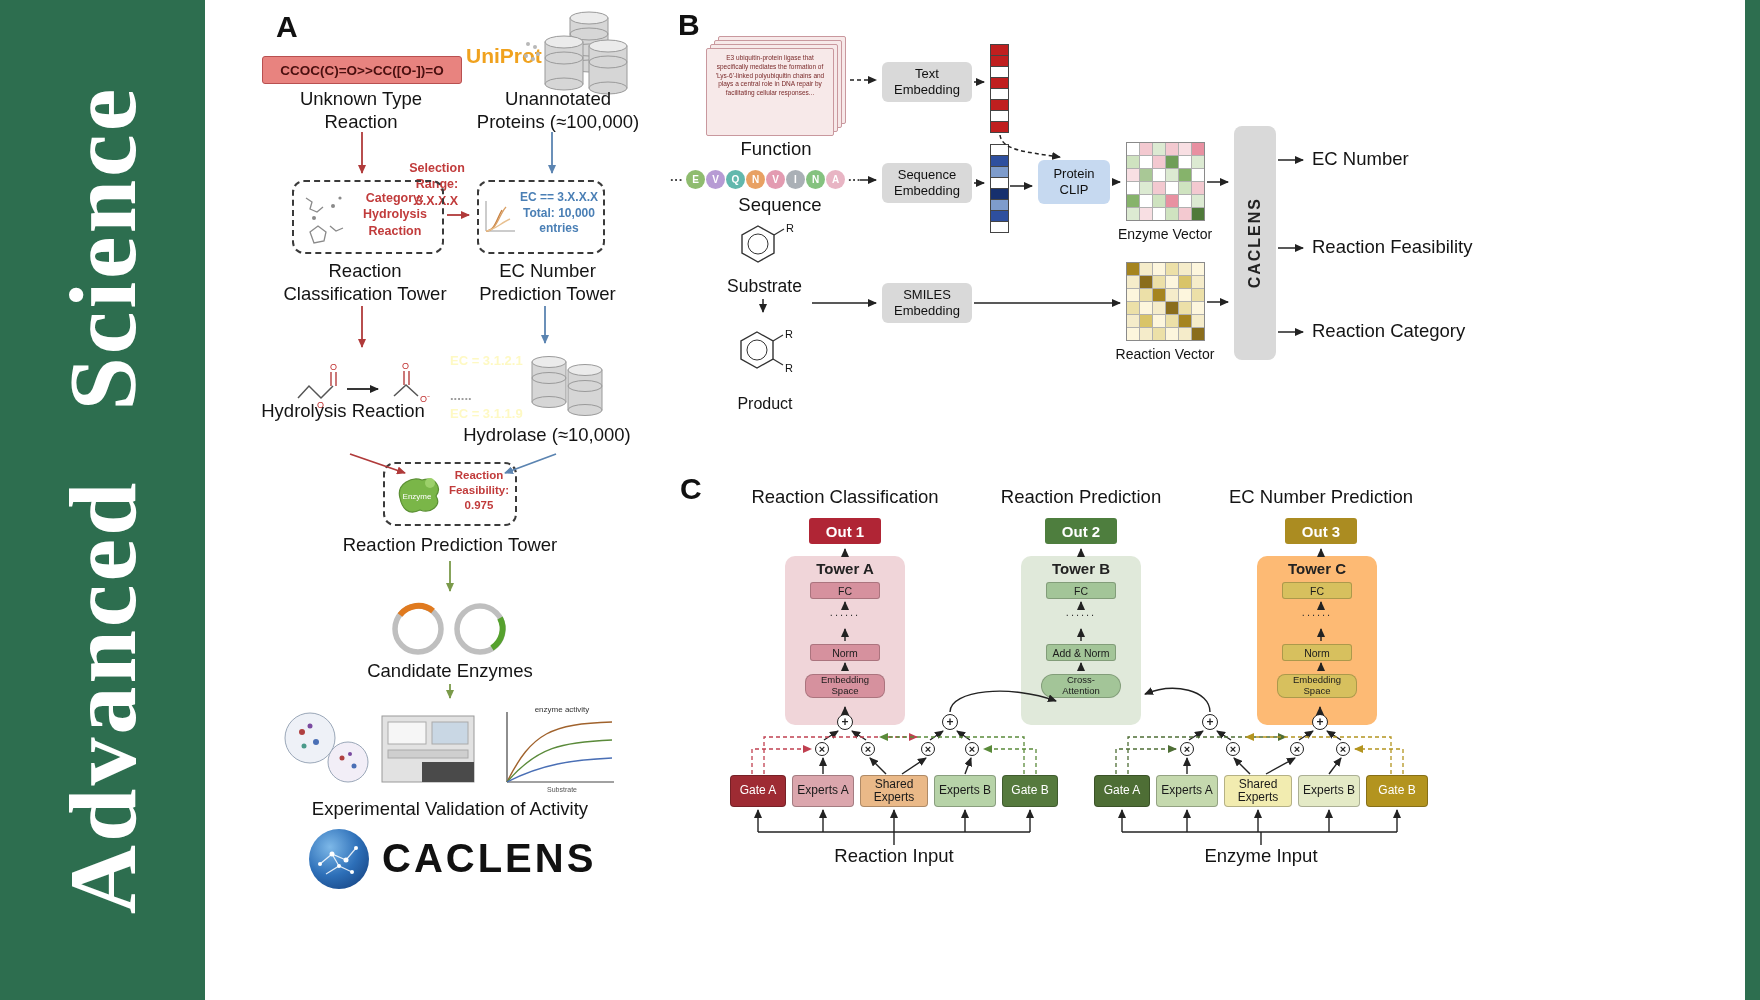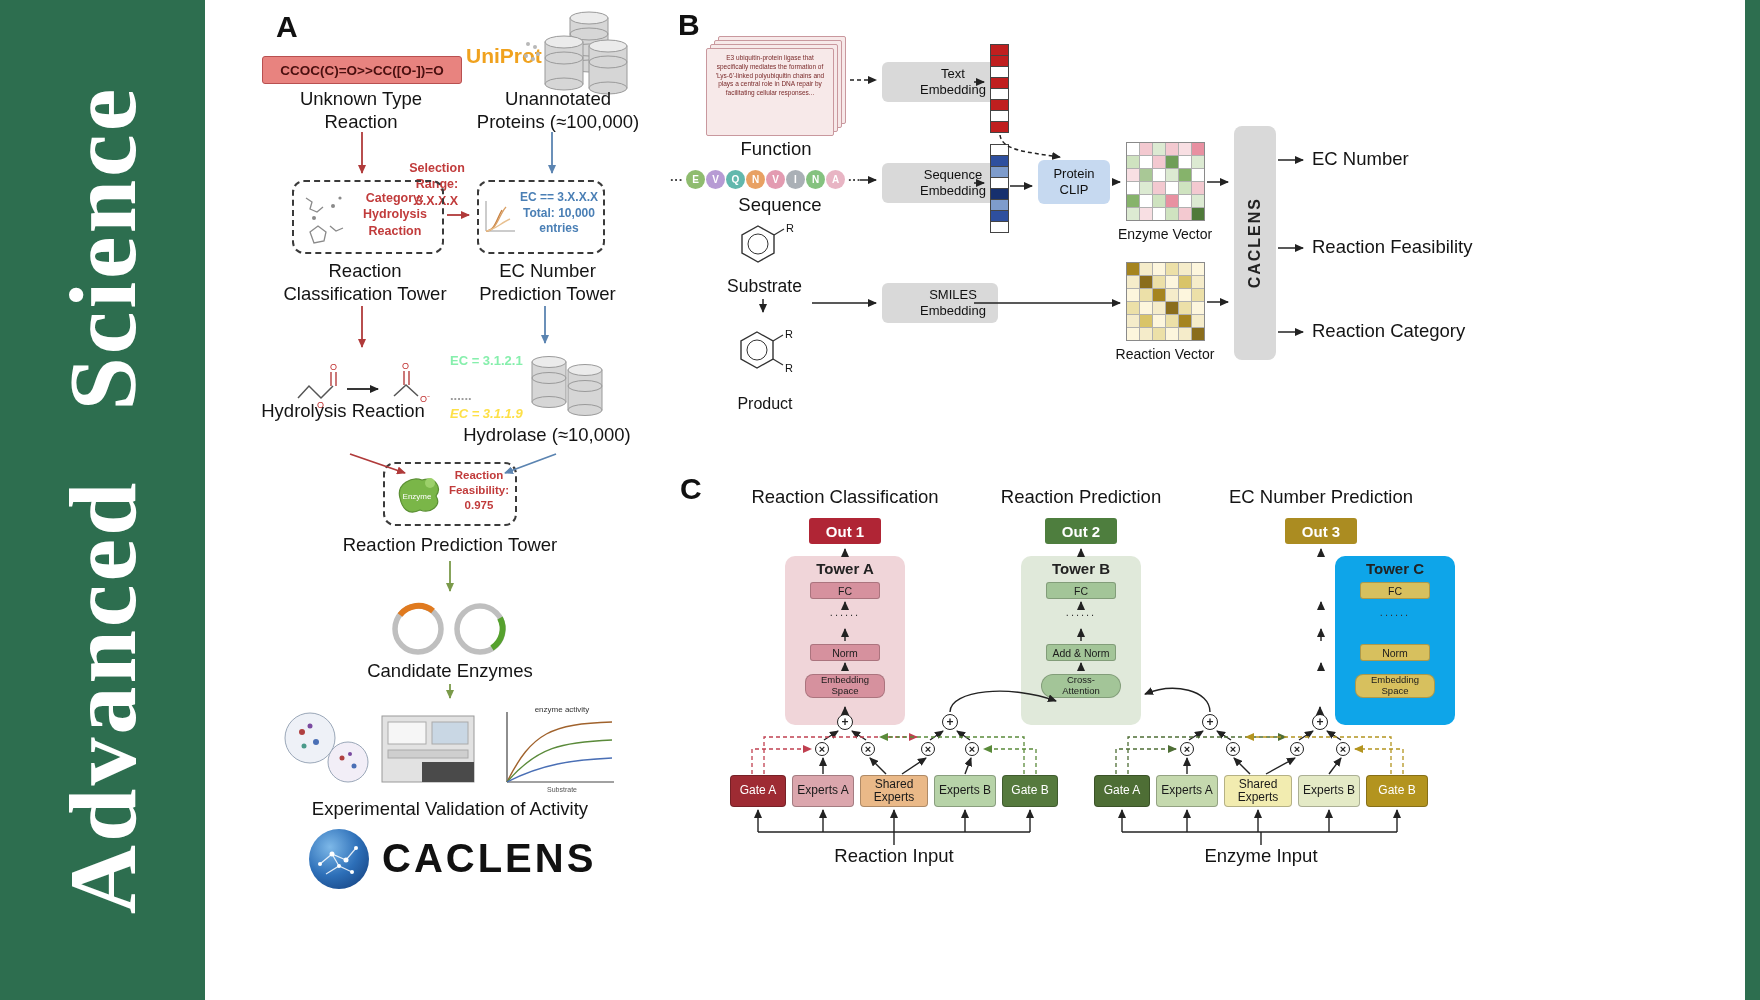--- a/index.html
+++ b/index.html
@@ -7,21 +7,21 @@
         font-family:"Liberation Sans",sans-serif;}
   .abs{position:absolute;}
   .c{text-align:center;}
   .pre{white-space:pre-line;}
   .lbl{font-size:18.5px;color:#141414;line-height:1.22;}
   .big-letter{font-size:30px;font-weight:700;color:#111;}
   .small-red{color:#c13b3b;font-weight:700;font-size:12.5px;line-height:1.3;}
   .small-blue{color:#4a7fb5;font-weight:700;font-size:12px;line-height:1.3;}
   .dashed{border:2px dashed #3a3a3a;border-radius:12px;box-sizing:border-box;}
   .embed{background:#d9d9d9;border-radius:6px;display:flex;align-items:center;justify-content:center;
-         font-size:13px;line-height:1.25;color:#111;text-align:center;white-space:pre-line;padding-left:26px;}
+         font-size:13px;line-height:1.25;color:#111;text-align:center;white-space:pre-line;}
   .journal{font-family:"Liberation Serif",serif;font-weight:700;font-size:96px;color:#ffffff;
            white-space:nowrap;letter-spacing:3px;word-spacing:42px;}
   .seq-circle{width:19px;height:19px;border-radius:50%;color:#fff;font-size:10px;font-weight:700;
               display:flex;align-items:center;justify-content:center;flex:0 0 auto;}
   .seq-dots{font-size:13px;font-weight:700;color:#444;margin:0 2px;}
   .matrix{display:grid;grid-template-columns:repeat(6,12px);grid-auto-rows:12px;gap:1px;
           border:1px solid #8a8a8a;background:#b0b0b0;}
   .vec{display:grid;grid-template-columns:17px;grid-auto-rows:10px;gap:1px;border:1px solid #444;background:#444;}
   .vlabel{font-size:14px;color:#141414;text-align:center;}
   .vtext{writing-mode:vertical-rl;transform:rotate(180deg);font-size:16px;font-weight:700;
@@ -140,24 +140,24 @@
     <path d="M39 26 V12 M44 26 V12" stroke="#b03030" fill="none" stroke-width="1.3"></path>
     <text x="25" y="48" fill="#c03030" font-size="9">O</text>
     <text x="38" y="10" fill="#c03030" font-size="9">O</text>
     <path d="M102 36 L114 25 L126 36" stroke="#555" fill="none" stroke-width="1.5"></path>
     <path d="M112 25 V11 M117 25 V11" stroke="#b03030" fill="none" stroke-width="1.3"></path>
     <text x="110" y="9" fill="#c03030" font-size="9">O</text>
     <text x="128" y="42" fill="#c03030" font-size="9">O⁻</text>
   </svg>
 
   <div class="abs" style="left:450px;top:352px;width:100px;font-size:13px;font-weight:700;line-height:1.35;">
-    <div style="color:#86efac;">EC = 3.1.2.1</div>
+    <div style="color:#fef9c3;">EC = 3.1.2.1</div>
     <div style="color:#ffffff;">EC = 3.1.2.6</div>
     <div style="color:#9a9a9a;">......</div>
-    <div style="color:#fde047;font-style:italic;">EC = 3.1.1.9</div>
+    <div style="color:#fef9c3;">EC = 3.1.1.9</div>
   </div>
 
   <svg class="abs" style="left:528px;top:348px;" width="78" height="70" viewBox="0 0 78 70">
     <g stroke="#9a9a9a" stroke-width="1">
       <rect x="4" y="14" width="34" height="40" fill="#d6d6d6"></rect>
       <ellipse cx="21" cy="54" rx="17" ry="5.5" fill="#d6d6d6"></ellipse>
       <ellipse cx="21" cy="30" rx="17" ry="5.5" fill="none"></ellipse>
       <ellipse cx="21" cy="14" rx="17" ry="5.5" fill="#ebebeb"></ellipse>
       <rect x="40" y="22" width="34" height="40" fill="#d6d6d6"></rect>
       <ellipse cx="57" cy="62" rx="17" ry="5.5" fill="#d6d6d6"></ellipse>
@@ -427,21 +427,21 @@
 
   <div class="tower" style="left:1021px;top:556px;background:#e0e9da;">
     <div class="tname">Tower B</div>
     <div class="tbox" style="top:26px;background:#a3c598;">FC</div>
     <div class="tdots">......</div>
     <div class="tbox" style="top:88px;background:#a3c598;">Add &amp; Norm</div>
     <div class="tbase" style="top:118px;background:#a3c598;border-radius:14px;">Cross-
 Attention</div>
   </div>
 
-  <div class="tower" style="left:1335px;top:556px;background:#0ea5e9;">
+  <div class="tower" style="left:1257px;top:556px;background:#fdba74;">
     <div class="tname">Tower C</div>
     <div class="tbox" style="top:26px;background:#d7c05e;">FC</div>
     <div class="tdots">......</div>
     <div class="tbox" style="top:88px;background:#d7c05e;">Norm</div>
     <div class="tbase" style="top:118px;background:#d7c05e;">Embedding
 Space</div>
   </div>
 
   <div class="op p" style="left:837px;top:714px;">+</div>
   <div class="op p" style="left:942px;top:714px;">+</div>

